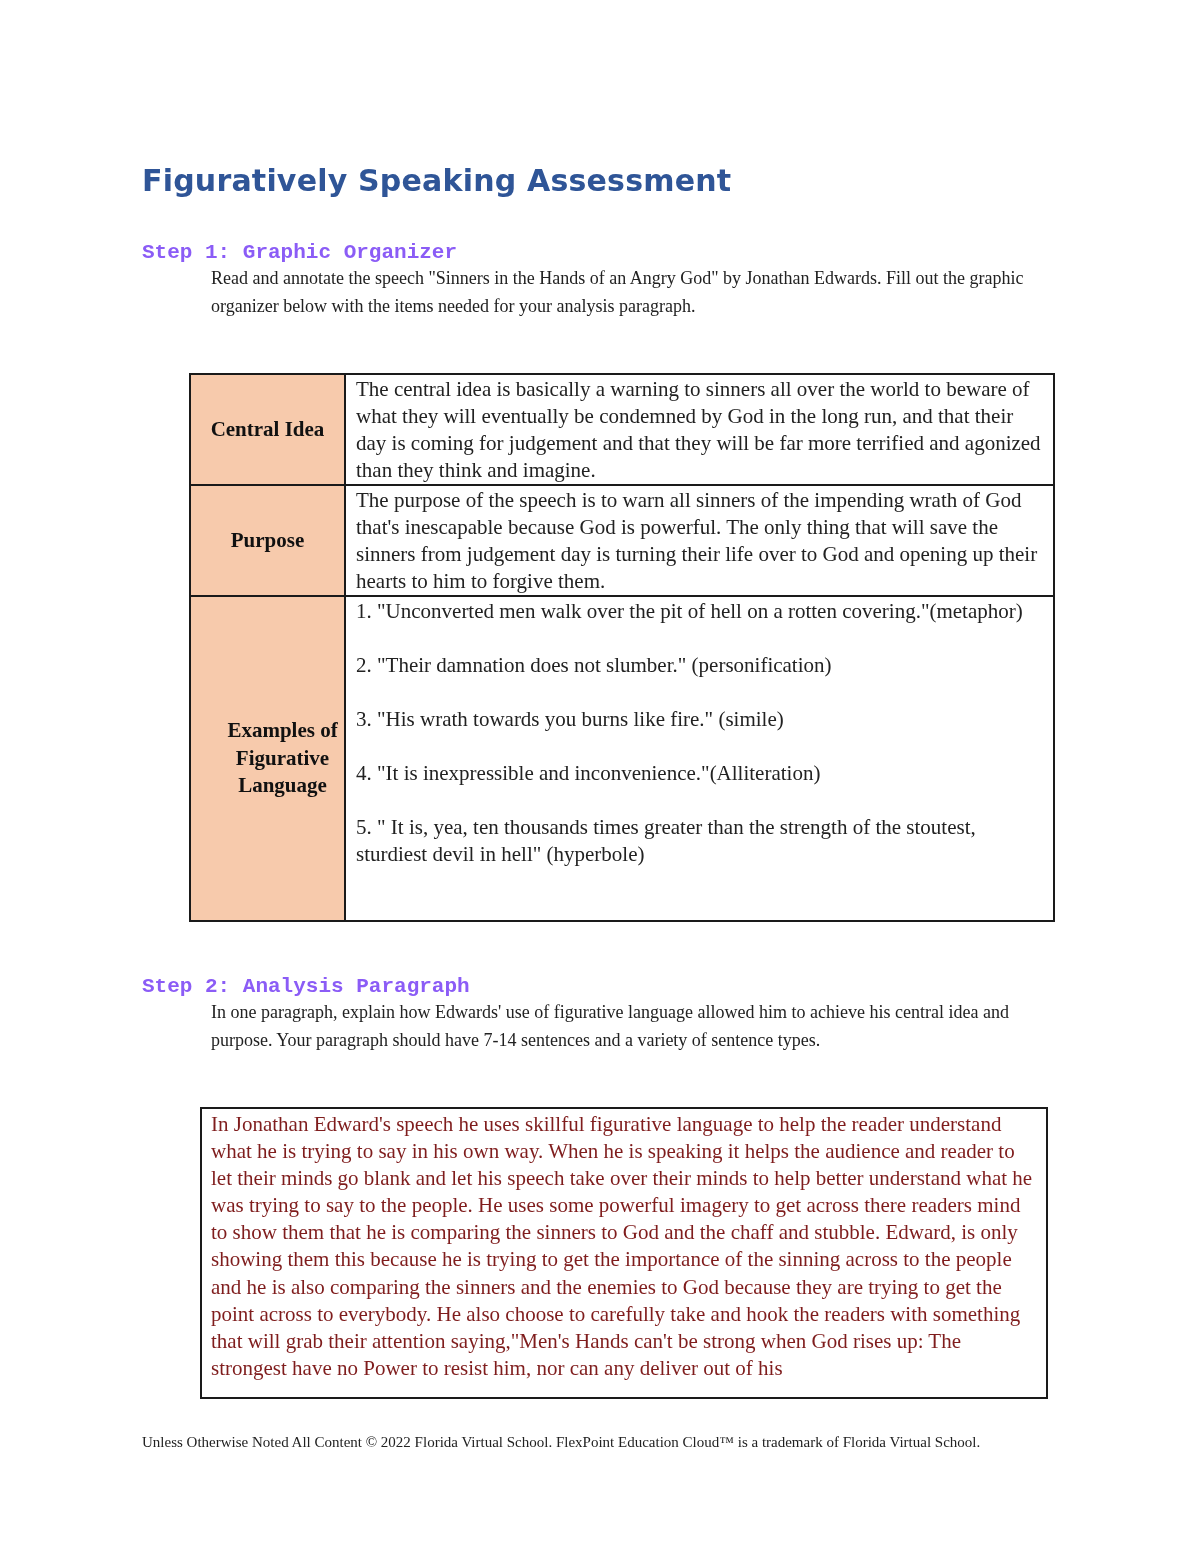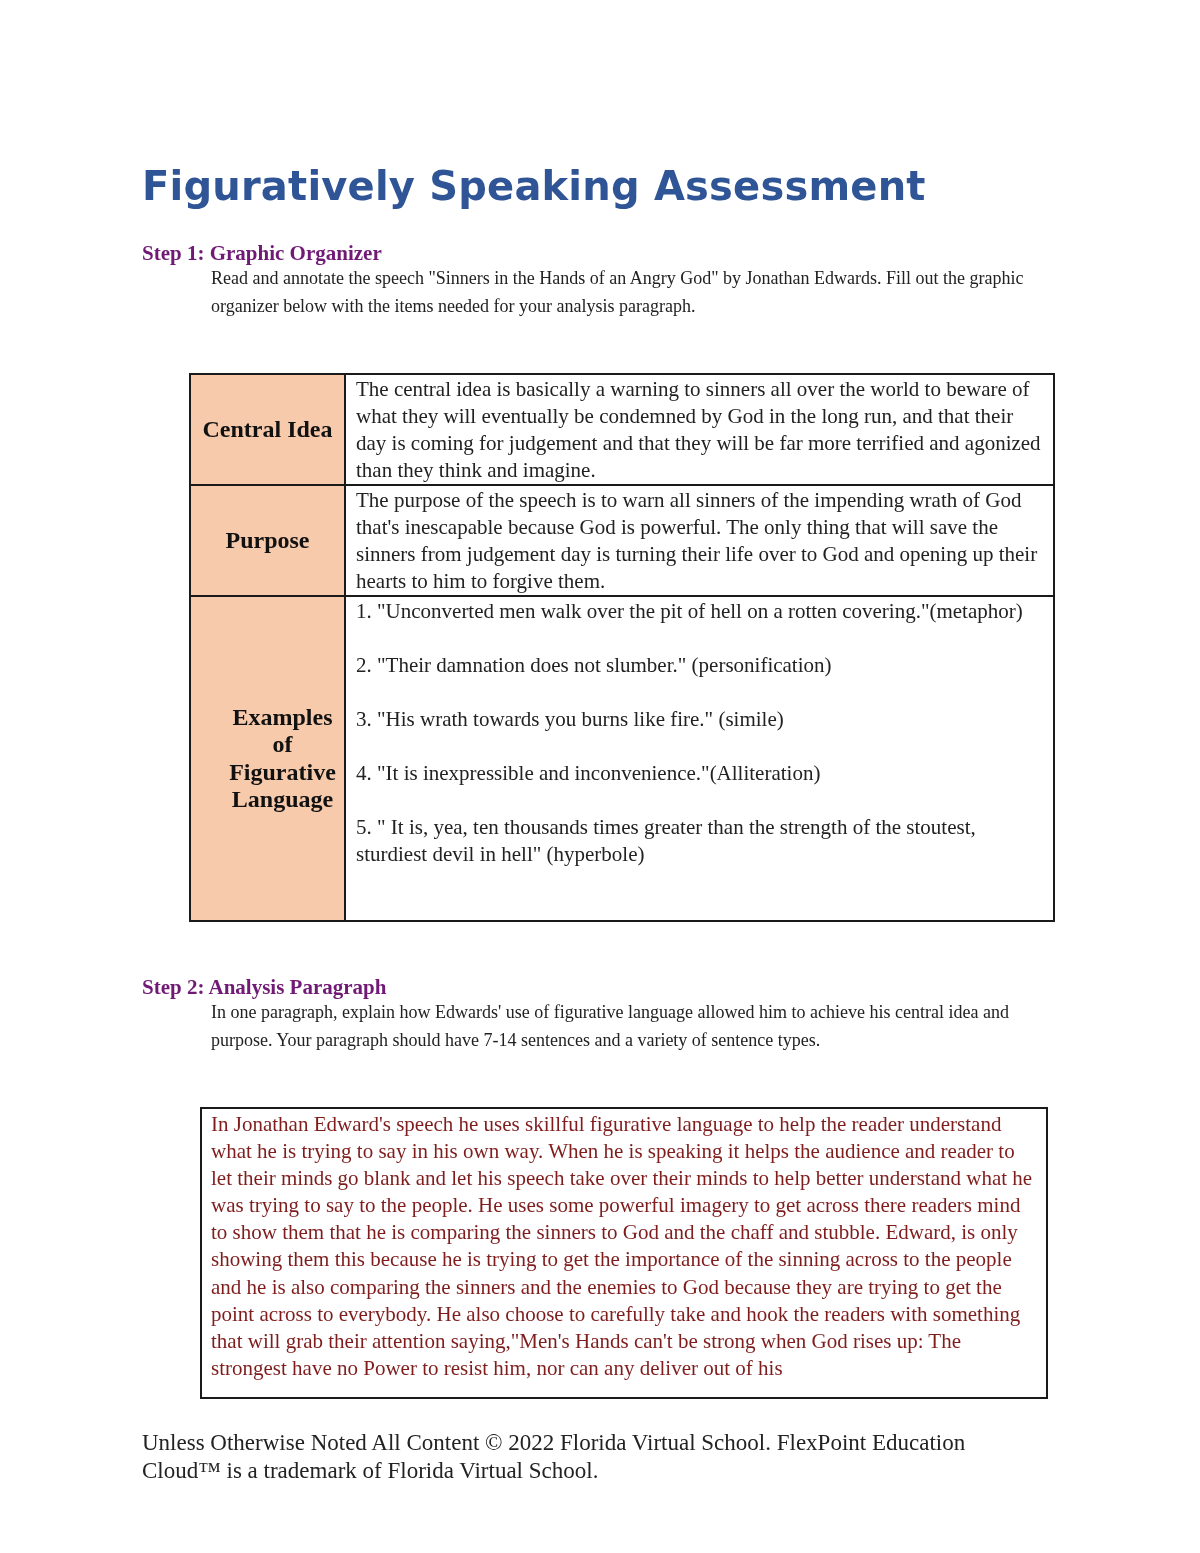--- a/index.html
+++ b/index.html
@@ -15,33 +15,33 @@
       font-family: "DejaVu Serif", "Liberation Serif", serif;
       color: #111111;
     }
     .page-title {
       position: absolute;
       left: 142px;
       top: 163px;
       margin: 0;
       font-family: "DejaVu Sans", "Liberation Sans", sans-serif;
       font-weight: bold;
-      font-size: 40px;
+      font-size: 30px;
       letter-spacing: 0.2px;
       color: #2F5597;
       text-align: right;
     }
     .step-heading {
       position: absolute;
       left: 142px;
       margin: 0;
-      font-family: Liberation Serif, serif;
+      font-family: Liberation Mono, monospace;
       font-weight: bold;
       font-size: 21px;
-      color: #701a75;
+      color: #8b5cf6;
     }
     .step-instructions {
       position: absolute;
       left: 211px;
       width: 830px;
       margin: 0;
       font-family: "Liberation Serif", "DejaVu Serif", serif;
       font-size: 18px;
       line-height: 27.5px;
       color: #222222;
@@ -64,21 +64,21 @@
       border: 2px solid #1a1a1a;
       vertical-align: top;
       padding: 0;
     }
     .organizer .label-cell {
       width: 153px;
       background: #F7CAAC;
       text-align: center;
       vertical-align: middle;
       font-weight: bold;
-      font-size: 24px;
+      font-size: 21px;
       line-height: 27.5px;
       color: #111111;
     }
     .organizer .content-cell {
       font-size: 21px;
       line-height: 27px;
       color: #222222;
       padding: 1px 8px 0 10px;
       border-radius: 22px;
     }
@@ -107,21 +107,21 @@
     }
     .analysis-box p { margin: 0; }
 
     .footer-note {
       position: absolute;
       left: 142px;
       top: 1429px;
       width: 880px;
       margin: 0;
       font-family: "Liberation Serif", "DejaVu Serif", serif;
-      font-size: 23px;
+      font-size: 15px;
       line-height: 27.5px;
       color: #222222;
     }
   </style>
 </head>
 <body>
 
 <h1 class="page-title">Figuratively Speaking Assessment</h1>
 
 <h2 class="step-heading" id="step1-heading">Step 1: Graphic Organizer</h2>

